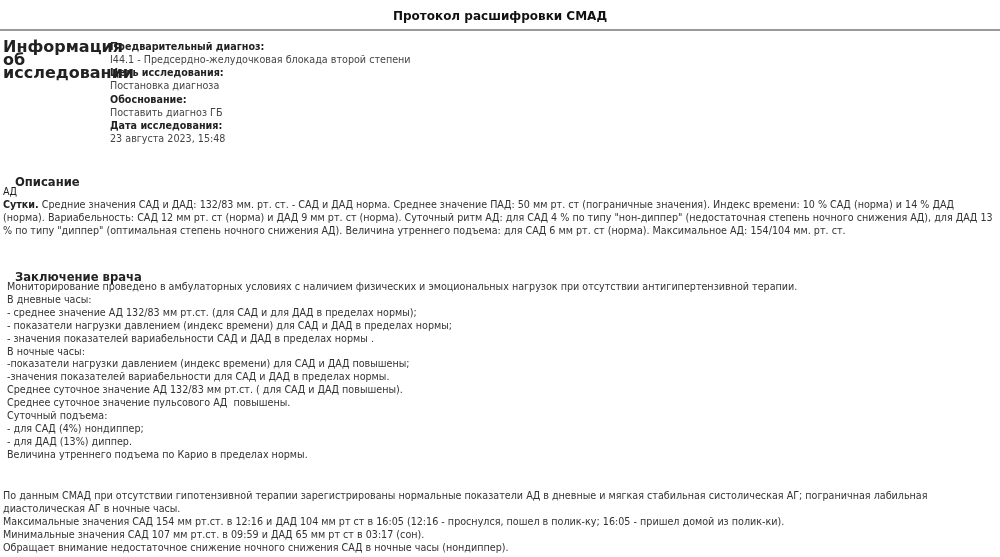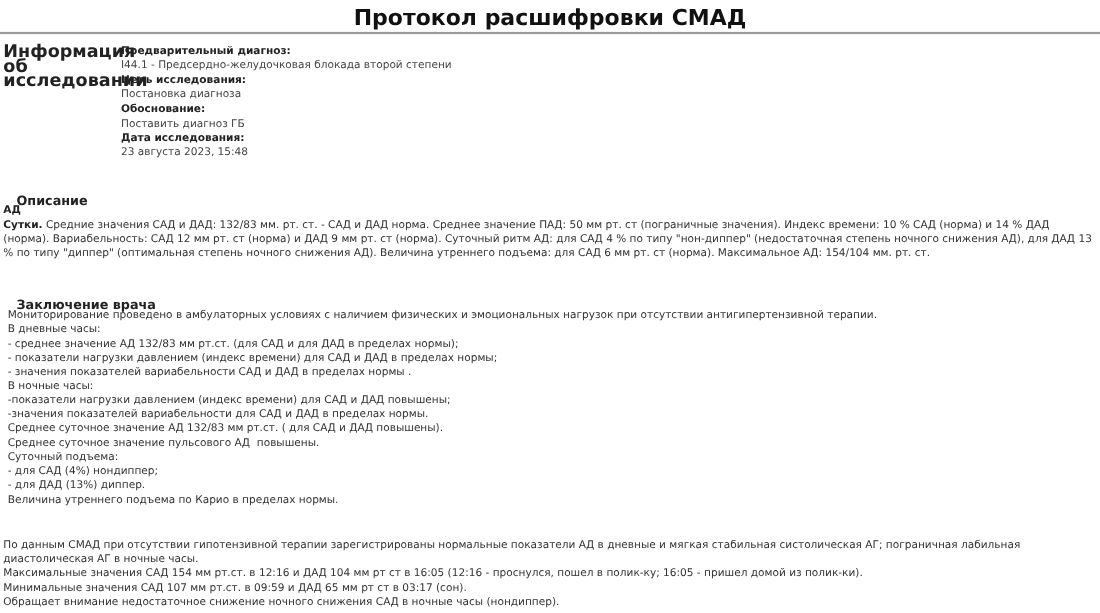--- a/index.html
+++ b/index.html
@@ -14,21 +14,21 @@
       font-family: "DejaVu Sans", sans-serif;
       color: #333333;
       position: relative;
     }
     .page-title {
       position: absolute;
       left: 0;
       top: 6px;
       width: 1000px;
       text-align: center;
-      font-size: 20px;
+      font-size: 12px;
       font-weight: bold;
       color: #111111;
       margin: 0;
       line-height: 20px;
     }
     .title-rule {
       position: absolute;
       left: 0;
       top: 29px;
       width: 1000px;
@@ -80,21 +80,21 @@
     .desc-block {
       position: absolute;
       left: 3px;
       top: 185px;
       width: 995px;
       font-size: 9.6px;
       line-height: 13px;
       color: #333333;
     }
     .desc-subhead {
-      font-weight: bold;
+      font-weight: normal;
       color: #222222;
     }
     .bold-inline {
       font-weight: bold;
       color: #222222;
     }
     .concl-block {
       position: absolute;
       left: 7px;
       top: 281px;

